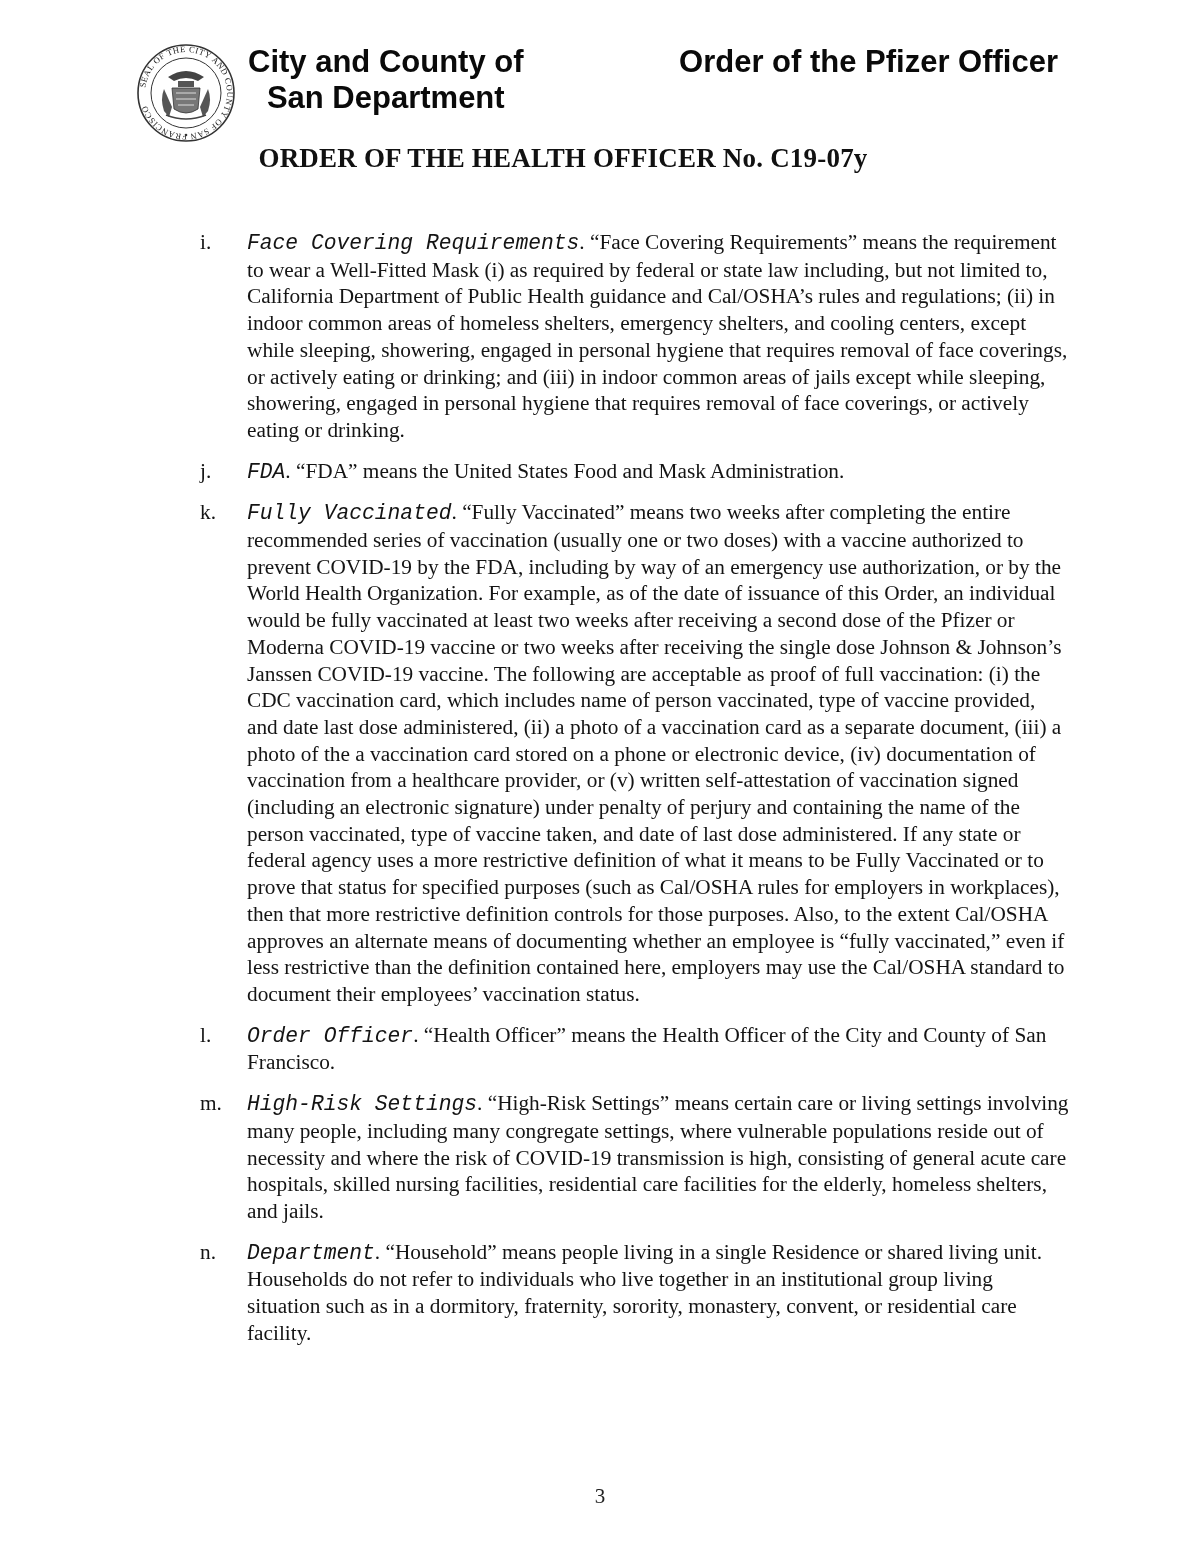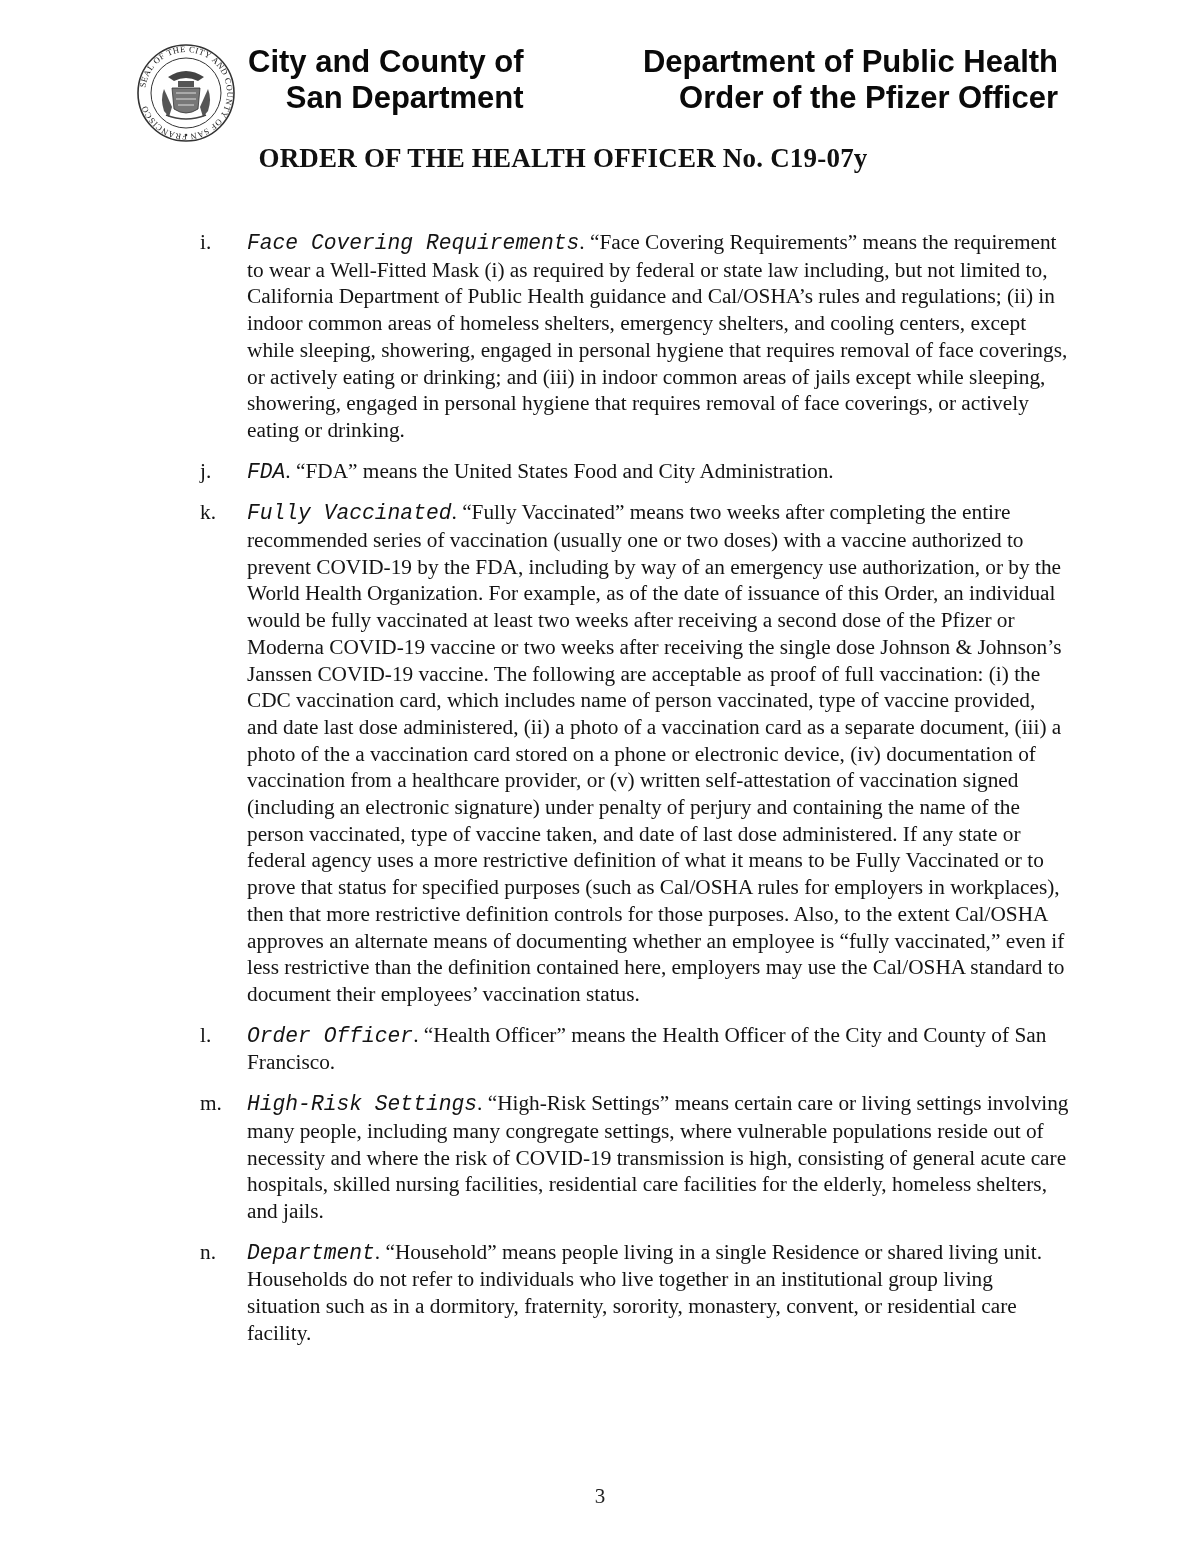--- a/index.html
+++ b/index.html
@@ -1,19 +1,19 @@
 <!DOCTYPE html>
 <html><head>
   <meta charset="utf-8">
   <style>
     html, body { margin: 0; padding: 0; background: #ffffff; }
     body { width: 1200px; height: 1553px; position: relative; overflow: hidden; color: #111; }
     .seal { position: absolute; left: 136px; top: 43px; width: 100px; height: 100px; }
     .hdr { position: absolute; font-family: "Liberation Sans", sans-serif; font-weight: bold; font-size: 31px; line-height: 36px; color: #0a0a0a; }
-    .hdr-left { left: 248px; top: 44px; text-align: right; }
+    .hdr-left { left: 248px; top: 44px; text-align: center; }
     .hdr-right { right: 142px; top: 44px; text-align: right; }
     .order-title { position: absolute; left: 0; width: 1128px; top: 143px; text-align: center;
       font-family: "Liberation Serif", serif; font-weight: bold; font-size: 27px; color: #111; letter-spacing: 0.2px; }
     .order-title span { position: relative; left: -1px; }
     .defs { position: absolute; left: 200px; top: 229px; width: 870px; margin: 0; padding: 0; list-style: none;
       font-family: "Liberation Serif", serif; font-size: 21.3px; line-height: 26.7px; color: #141414; }
     .def { position: relative; padding-left: 47px; margin: 0 0 14px 0; }
     .def .marker { position: absolute; left: 0; top: 0; }
     .def .term { font-style: italic; font-family: Liberation Mono, monospace; }
     .page-num { position: absolute; left: 0; width: 1200px; top: 1484px; text-align: center;
@@ -41,36 +41,35 @@
   <path d="M30 72 Q50 80 70 72" fill="none" stroke="#444" stroke-width="1.5"></path>
   <circle cx="50" cy="92" r="1.3" fill="#333"></circle>
 </svg>
 
 <div class="hdr hdr-left">
   <div>City and County of</div>
   <div>San Department</div>
 </div>
 
 <div class="hdr hdr-right">
-  <div>Department of Public Health</div>
   <div>Order of the Pfizer Officer</div>
 </div>
 
 <div class="order-title">
   <span>ORDER OF THE HEALTH OFFICER No. C19-07y</span>
 </div>
 
 <ol class="defs">
   <li class="def">
     <span class="marker">i.</span>
     <span class="term">Face Covering Requirements</span><span>.</span><span>  “Face Covering Requirements” means the requirement to wear a Well-Fitted Mask (i) as required by federal or state law including, but not limited to, California Department of Public Health guidance and Cal/OSHA’s rules and regulations; (ii) in indoor common areas of homeless shelters, emergency shelters, and cooling centers, except while sleeping, showering, engaged in personal hygiene that requires removal of face coverings, or actively eating or drinking; and (iii) in indoor common areas of jails except while sleeping, showering, engaged in personal hygiene that requires removal of face coverings, or actively eating or drinking.</span>
   </li>
   <li class="def">
     <span class="marker">j.</span>
-    <span class="term">FDA</span><span>.</span><span>  “FDA” means the United States Food and City Administration.</span>
+    <span class="term">FDA</span><span>.</span><span>  “FDA” means the United States Food and Mask Administration.</span>
   </li>
   <li class="def">
     <span class="marker">k.</span>
     <span class="term">Fully Vaccinated</span><span>.</span><span>  “Fully Vaccinated” means two weeks after completing the entire recommended series of vaccination (usually one or two doses) with a vaccine authorized to prevent COVID-19 by the FDA, including by way of an emergency use authorization, or by the World Health Organization.  For example, as of the date of issuance of this Order, an individual would be fully vaccinated at least two weeks after receiving a second dose of the Pfizer or Moderna COVID-19 vaccine or two weeks after receiving the single dose Johnson &amp; Johnson’s Janssen COVID-19 vaccine.  The following are acceptable as proof of full vaccination:  (i) the CDC vaccination card, which includes name of person vaccinated, type of vaccine provided, and date last dose administered, (ii) a photo of a vaccination card as a separate document, (iii) a photo of the a vaccination card stored on a phone or electronic device, (iv) documentation of vaccination from a healthcare provider, or (v) written self-attestation of vaccination signed (including an electronic signature) under penalty of perjury and containing the name of the person vaccinated, type of vaccine taken, and date of last dose administered.  If any state or federal agency uses a more restrictive definition of what it means to be Fully Vaccinated or to prove that status for specified purposes (such as Cal/OSHA rules for employers in workplaces), then that more restrictive definition controls for those purposes.  Also, to the extent Cal/OSHA approves an alternate means of documenting whether an employee is “fully vaccinated,” even if less restrictive than the definition contained here, employers may use the Cal/OSHA standard to document their employees’ vaccination status.</span>
   </li>
   <li class="def">
     <span class="marker">l.</span>
     <span class="term">Order Officer</span><span>.</span><span>  “Health Officer” means the Health Officer of the City and County of San Francisco.</span>
   </li>
   <li class="def">

